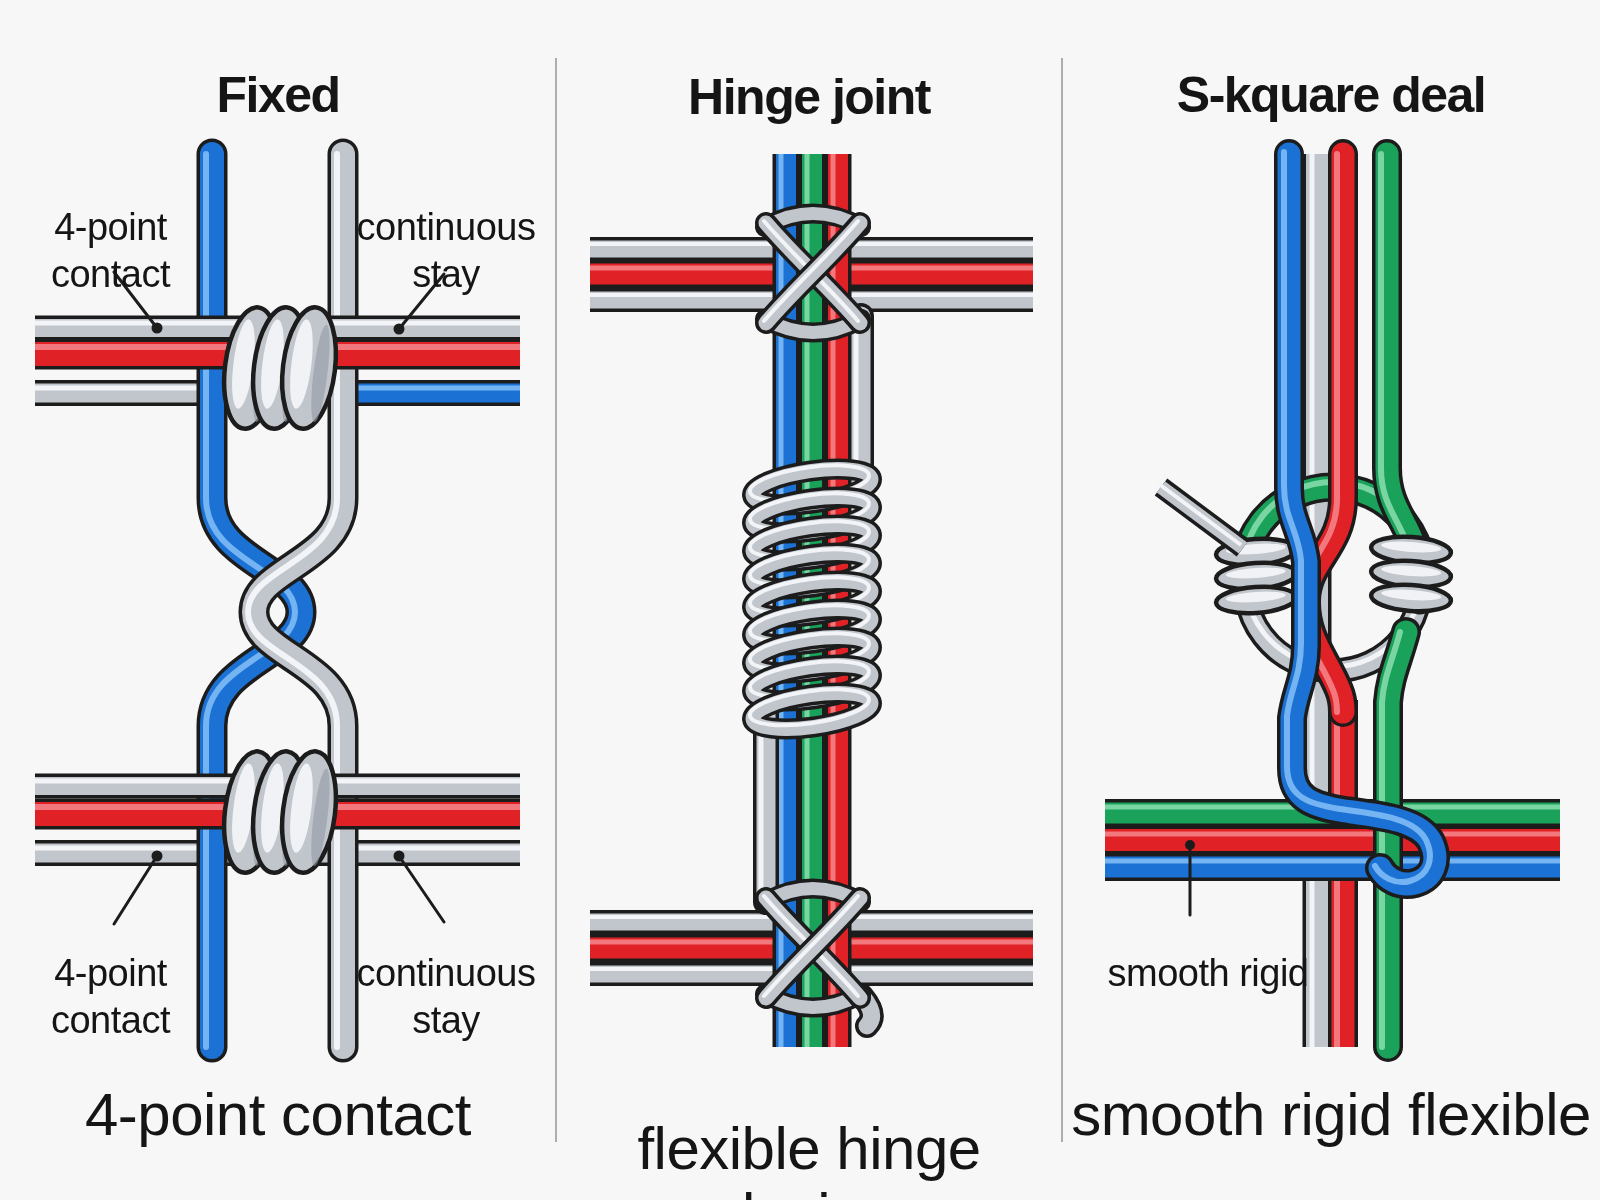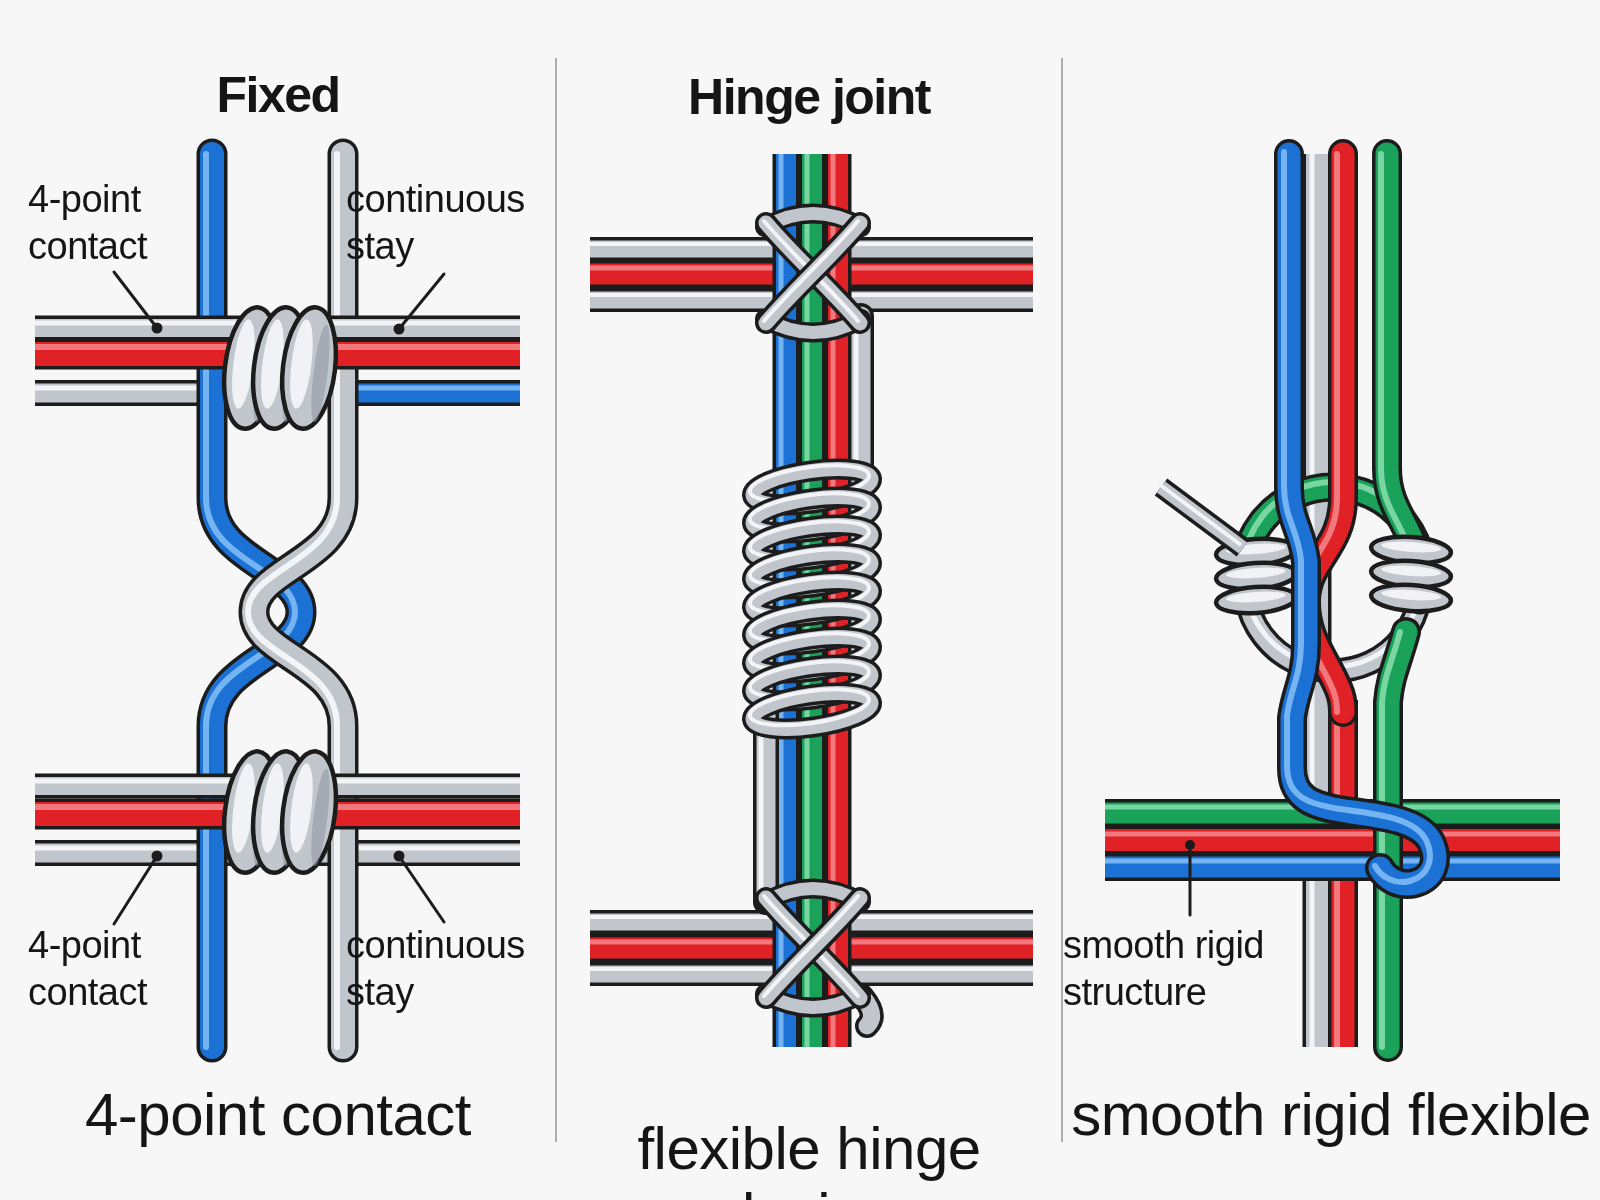--- a/index.html
+++ b/index.html
@@ -25,22 +25,22 @@
   .coil-sh{fill:var(--wire-gray-mid);stroke:none;opacity:.6}
   .lead{stroke:var(--outline);stroke-width:3;fill:none;stroke-linecap:round}
   .dot{fill:var(--outline)}
   .divline{stroke:var(--divider);stroke-width:2}
   
   .title{
     position:absolute; text-align:center; font-weight:700; font-size:50px;
     letter-spacing:-1.5px; line-height:1;
   }
   .note{
-    position:absolute; font-weight:400; font-size:38px;
-    line-height:47px; letter-spacing:-0.5px;
+    position:absolute; text-align:center; font-weight:400; font-size:38px;
+    line-height:47px; letter-spacing:-0.5px;margin-top:28px;
   }
   .note span{display:block}
   .caption{
     position:absolute; text-align:center; font-weight:400; font-size:60px;
     line-height:1.1; letter-spacing:-0.5px;
   }
 </style>
 </head>
 <body>
 
@@ -368,39 +368,39 @@
 
       <g>
         <path class="lead" d="M1190,915 L1190,848"></path>
           <circle class="dot" cx="1190" cy="845" r="5"></circle>
       </g>
     </g>
   </svg>
 
   <div class="title" style="left:0;top:70;width:556px;top:70px">Fixed</div>
   <div class="title" style="left:556px;top:72px;width:506px">Hinge joint</div>
+  <div class="title" style="left:1062px;top:70px;width:538px">S-kquare deal</div>
 
   <div class="note" style="left:28px;top:176px;width:165px">
     <span>4-point</span>
     <span>contact</span>
   </div>
   <div class="note" style="left:346px;top:176px;width:200px">
     <span>continuous</span>
     <span>stay</span>
   </div>
   <div class="note" style="left:28px;top:922px;width:165px">
     <span>4-point</span>
     <span>contact</span>
   </div>
   <div class="note" style="left:346px;top:922px;width:200px">
     <span>continuous</span>
     <span>stay</span>
   </div>
   <div class="note" style="left:1063px;top:922px;width:290px">
     <span>smooth rigid</span>
-    <span>structure</span>
   </div>
 
   <div class="caption" style="left:0;top:1082px;width:556px">4-point contact</div>
   <div class="caption" style="left:556px;top:1116px;width:506px">flexible hinge design</div>
   <div class="caption" style="left:1062px;top:1082px;width:538px">smooth rigid flexible</div>
 
 </div>
 
 </body></html>

